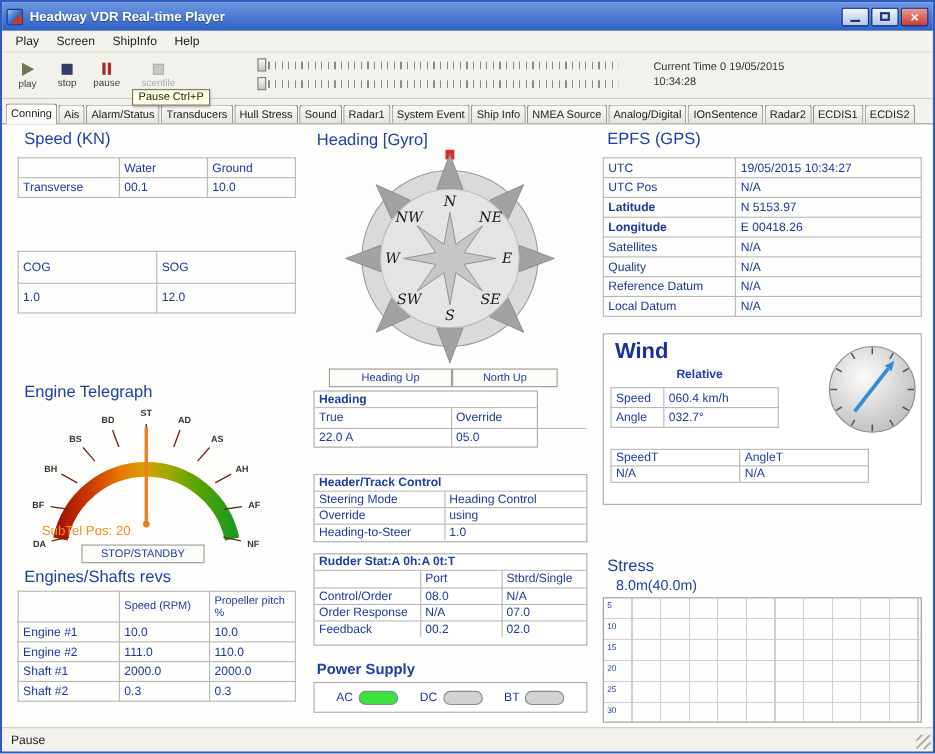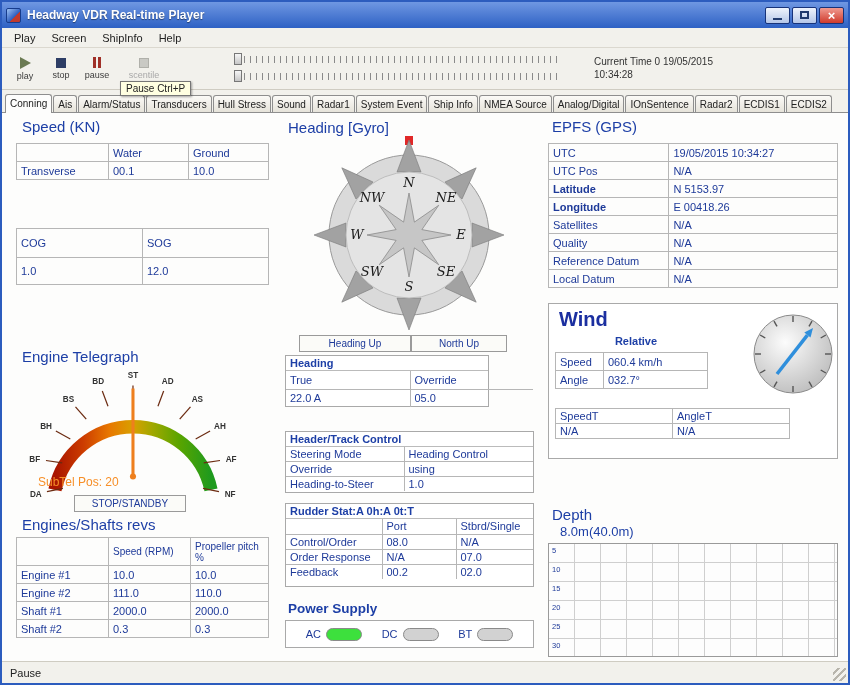--- a/index.html
+++ b/index.html
@@ -517,21 +517,21 @@
           <line x1="0" y1="-38" x2="0" y2="-32" transform="rotate(300)"></line>
             <line x1="0" y1="-38" x2="0" y2="-32" transform="rotate(330)"></line>
         </g>
         <g transform="translate(42,42)">
           <line x1="-16" y1="20" x2="14.4" y2="-18.9" stroke="#2f8fdc" stroke-width="3.5"></line>
           <polygon points="20,-26 17.5,-16.4 11.3,-21.4" fill="#2f8fdc"></polygon>
         </g>
       </svg>
     </div>
 
-    <div class="sect" style="left:550px;top:393px">Depth</div>
+    <div class="sect" style="left:550px;top:393px">Stress</div>
     <div class="sect" style="left:558px;top:411px;font-size:13px">8.0m(40.0m)</div>
 
     <div class="depth-grid" style="left:546px;top:430px;width:290px;height:114px">
       <span class="dscale" style="top:2px">5</span>
       <span class="dscale" style="top:21px">10</span>
       <span class="dscale" style="top:40px">15</span>
       <span class="dscale" style="top:59px">20</span>
       <span class="dscale" style="top:78px">25</span>
       <span class="dscale" style="top:97px">30</span>
     </div>

